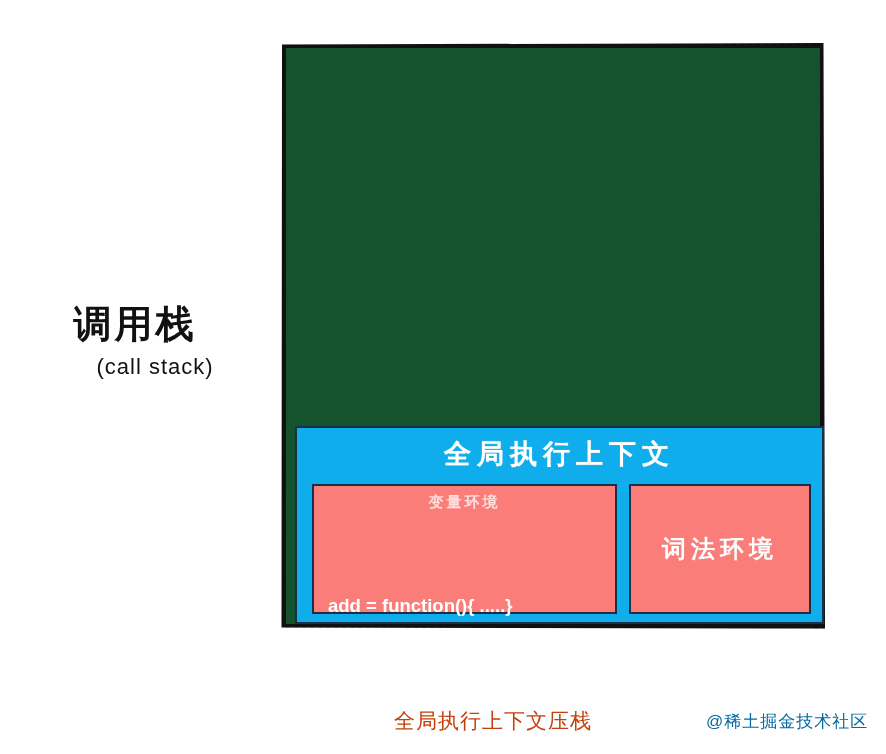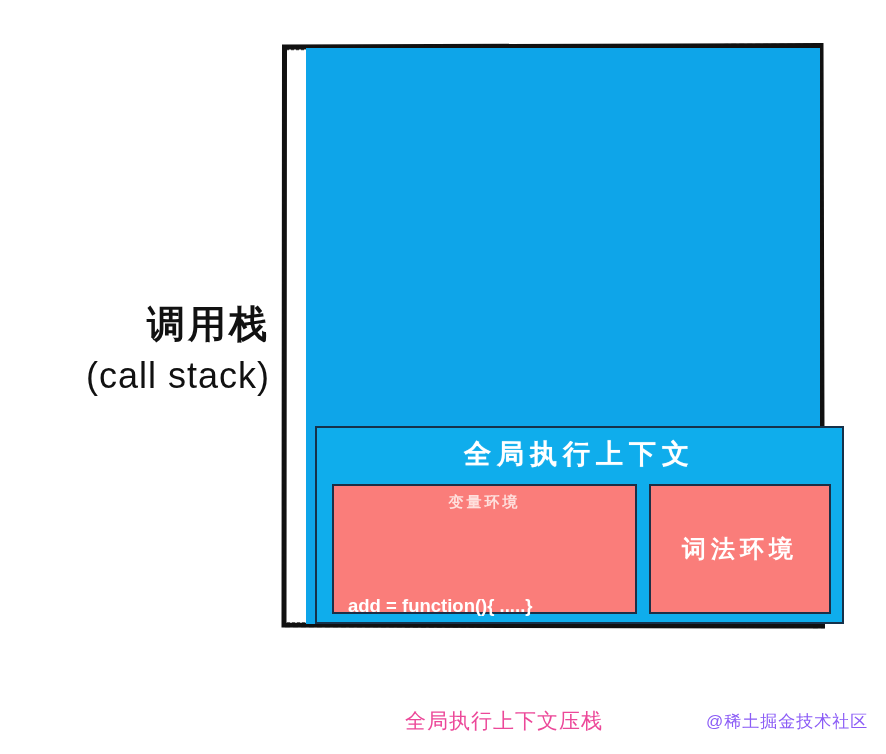--- a/index.html
+++ b/index.html
@@ -14,33 +14,33 @@
     overflow: hidden;
     font-family: "Liberation Sans", "DejaVu Sans", sans-serif;
   }
 
   
   #stack-label {
     position: absolute;
     left: 0px;
     top: 300px;
     width: 270px;
-    text-align: right;
+    text-align: center;
     color: #111111;
     line-height: 1.28;
   }
   #stack-label .cn {
     display: block;
     font-size: 38px;
     font-weight: 600;
     letter-spacing: 3px;
   }
   #stack-label .en {
     display: block;
-    font-size: 36px;
+    font-size: 22px;
     font-weight: 500;
     letter-spacing: 1px;
     margin-top: 4px;
     margin-left: 40px;
   }
 
   
   #call-stack-frame {
     position: absolute;
     left: 281px;
@@ -55,22 +55,21 @@
     width: 100%;
     height: 100%;
     display: block;
   }
   #call-stack-inner {
     position: absolute;
     left: 5px;
     top: 5px;
     right: 5px;
     bottom: 5px;
-    background: #0ea5e9;
-    margin-left: 20px;
+    background: #14532d;
   }
 
   
   #global-context {
     position: absolute;
     left: 9px;
     top: 378px;
     width: 529px;
     height: 198px;
     background: #0fadec;
@@ -146,32 +145,32 @@
     line-height: 1.44;
     white-space: pre;
   }
   #var-env-lines .line {
     display: block;
   }
 
   
   #footer-caption {
     position: absolute;
-    left: 405px;
+    left: 394px;
     top: 707px;
-    color: #ec4899;
+    color: #c2410c;
     font-size: 21px;
     letter-spacing: 1px;
     white-space: nowrap;
   }
   #watermark {
     position: absolute;
     left: 706px;
     top: 710px;
-    color: #8b5cf6;
+    color: #0369a1;
     font-size: 17px;
     letter-spacing: 1px;
     white-space: nowrap;
   }
 </style>
 </head>
 <body>
 
 <div id="stack-label">
   <span class="cn">调用栈</span>

